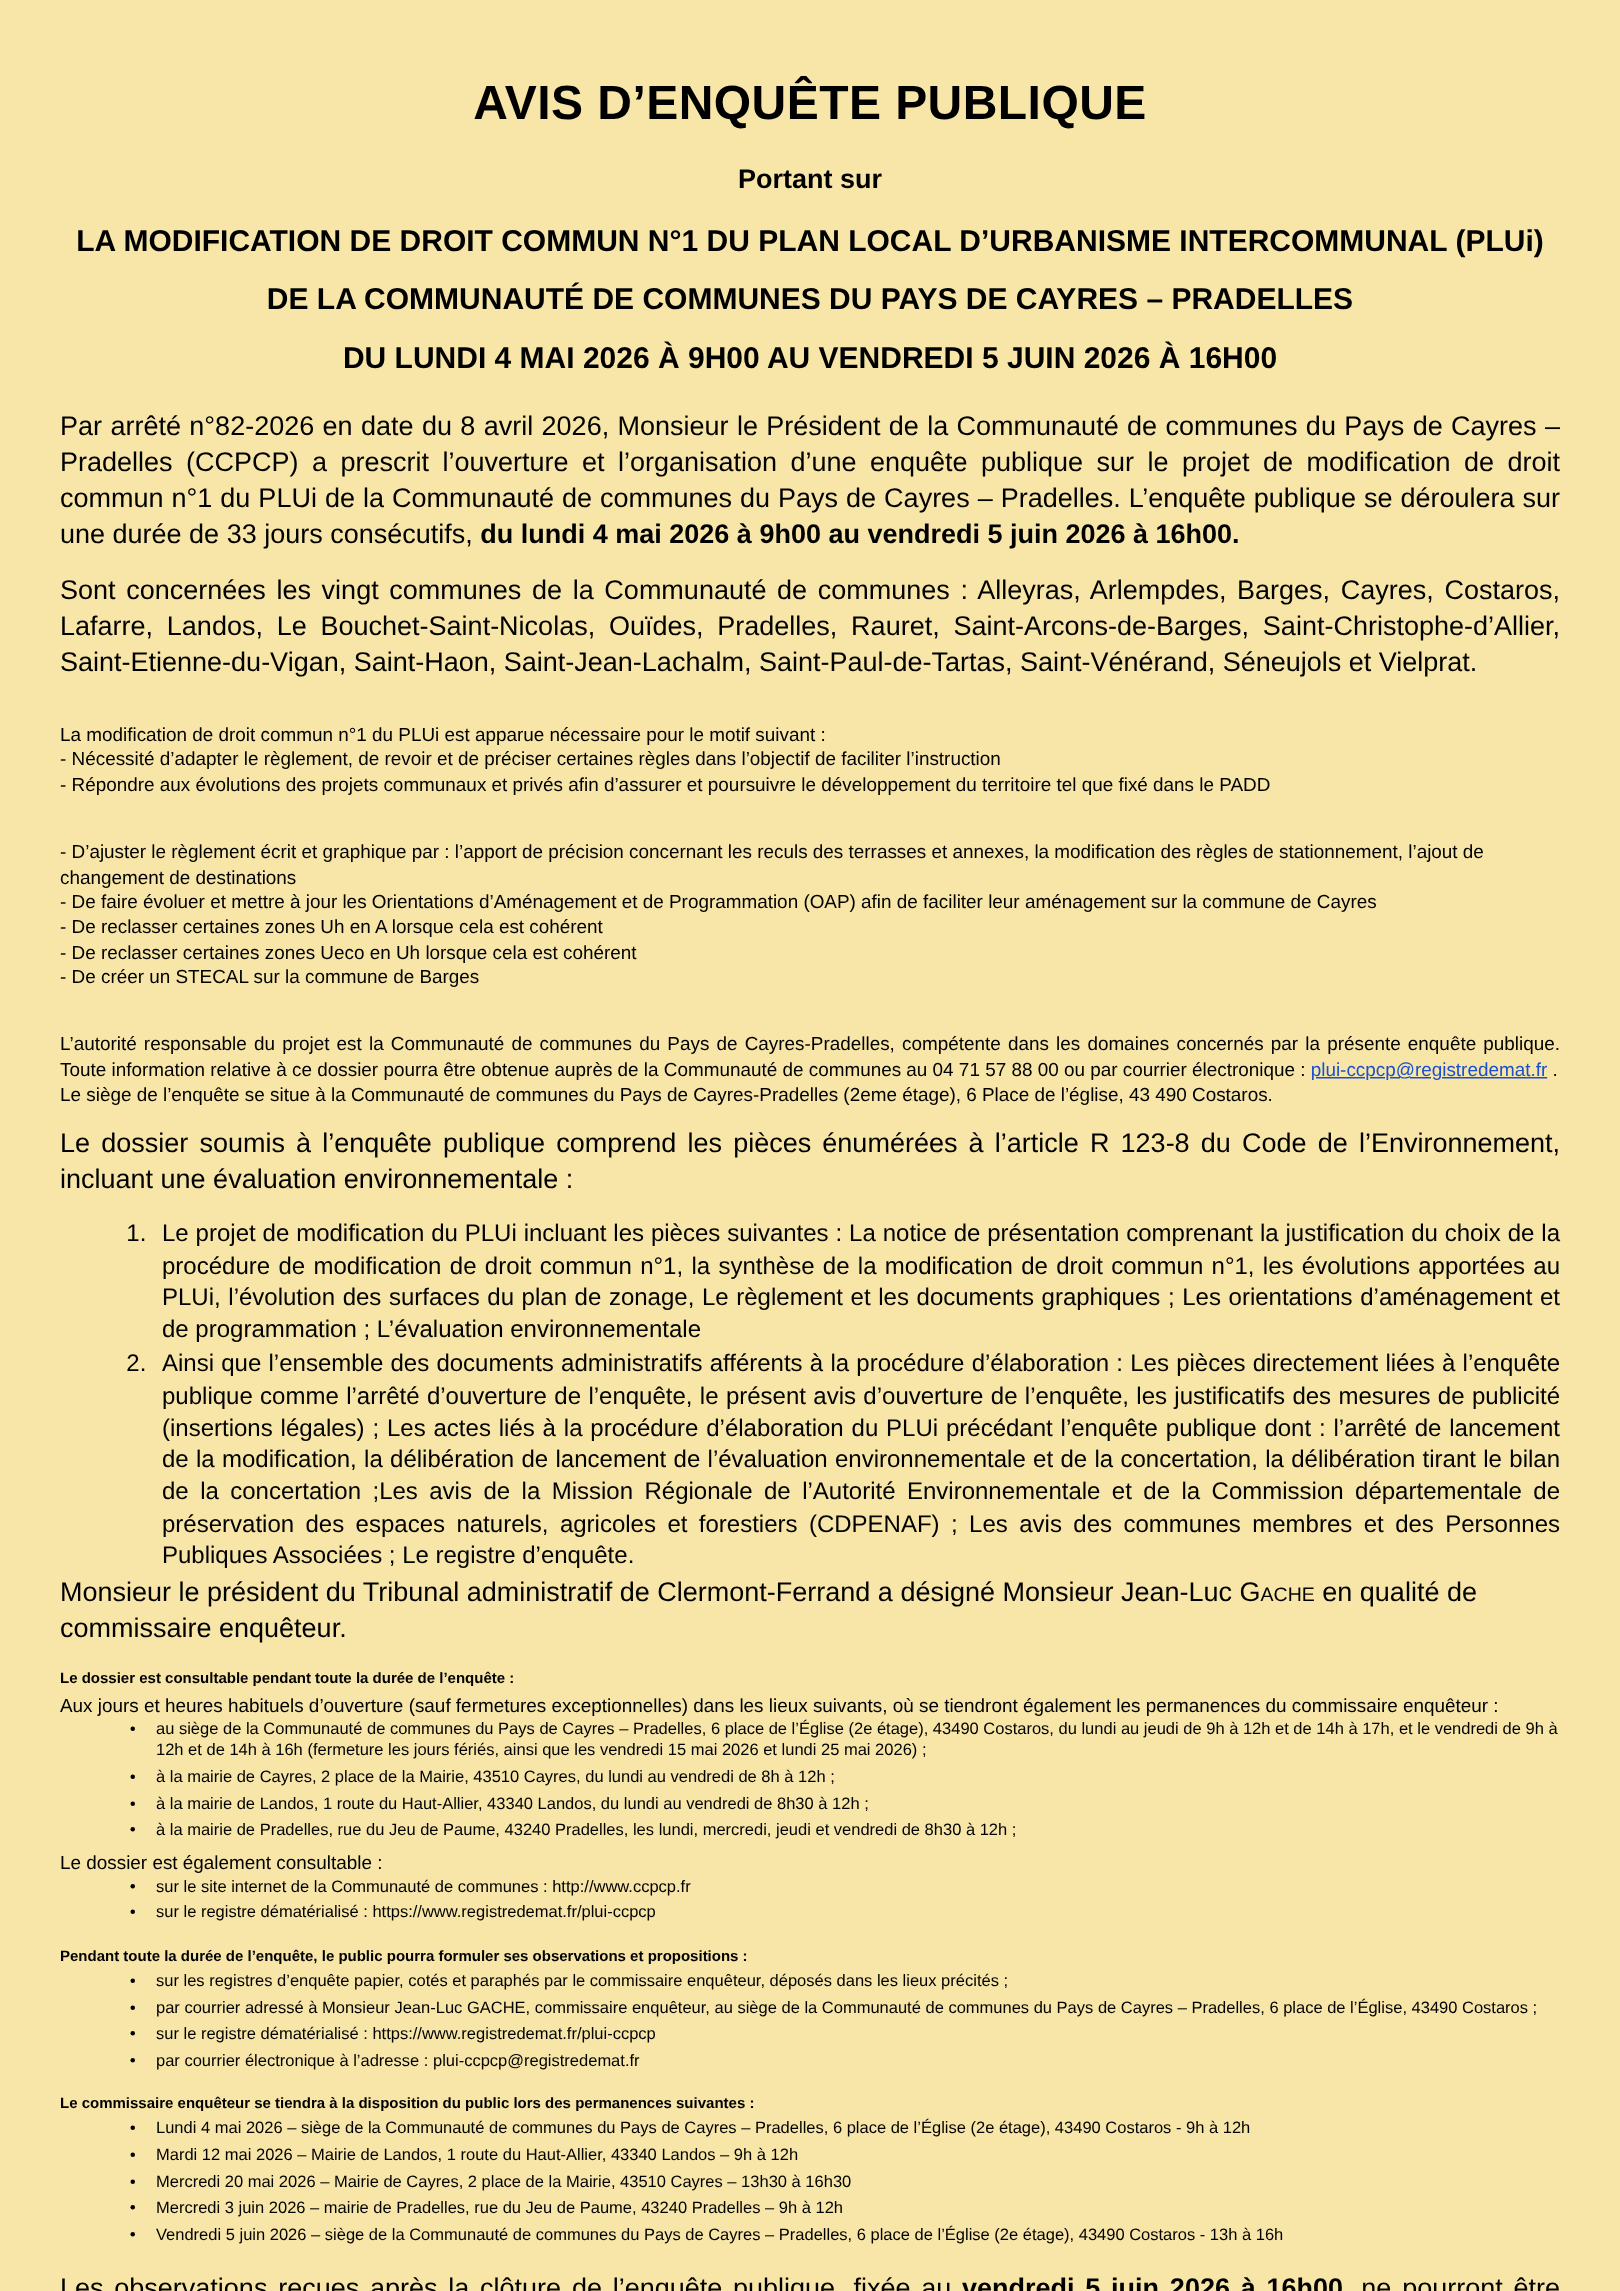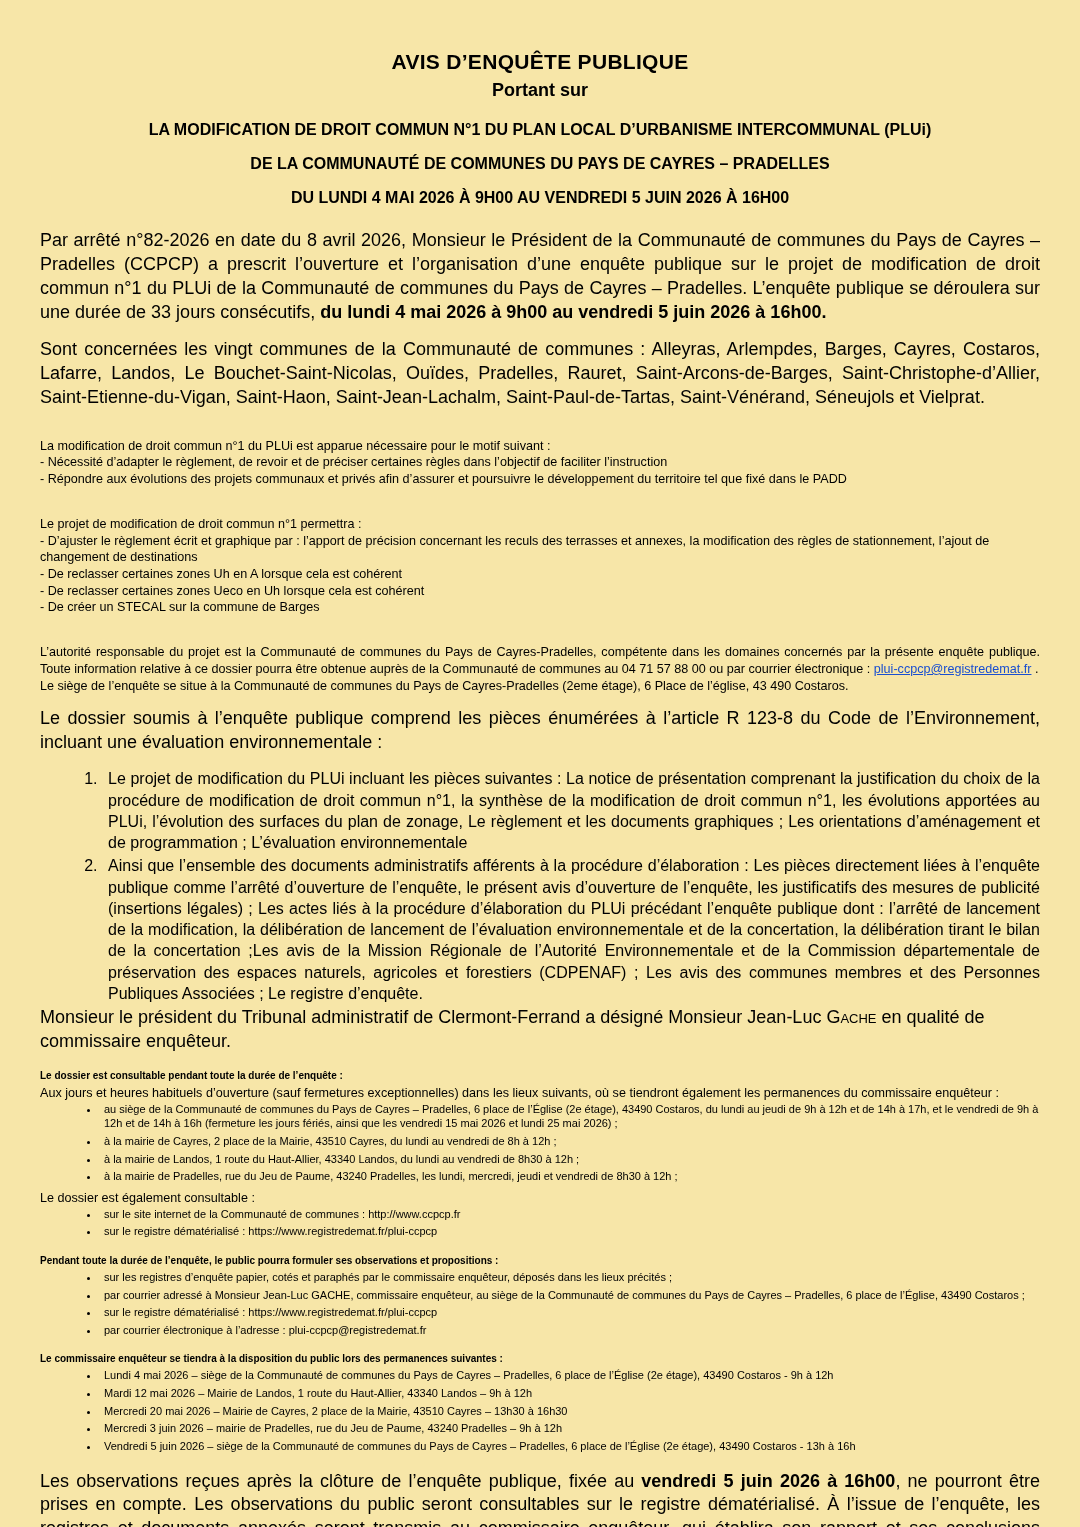--- a/index.html
+++ b/index.html
@@ -14,34 +14,34 @@
     color: #000;
   }
   .page {
     width: 1080px;
     box-sizing: border-box;
     padding: 40px 40px 30px 40px;
     background: #f7e6a8;
   }
   .title {
     text-align: center;
-    font-size: 21px;
+    font-size: 32px;
     font-weight: bold;
     letter-spacing: 0.3px;
-    margin: 10px 0 6px 0;
+    margin: 10px 0 22px 0;
   }
   .subtitle {
     text-align: center;
     font-size: 18px;
     font-weight: bold;
     margin: 0 0 20px 0;
   }
   .heading-line {
     text-align: center;
-    font-size: 16px;
+    font-size: 20px;
     font-weight: bold;
     margin: 0 0 16px 0;
   }
   .heading-line.last {
     margin-bottom: 22px;
   }
   p.para {
     font-size: 18px;
     line-height: 1.33;
     margin: 0 0 13px 0;
@@ -119,22 +119,22 @@
 
   <p class="para justify">Sont concernées les vingt communes de la Communauté de communes : Alleyras, Arlempdes, Barges, Cayres, Costaros, Lafarre, Landos, Le Bouchet-Saint-Nicolas, Ouïdes, Pradelles, Rauret, Saint-Arcons-de-Barges, Saint-Christophe-d’Allier, Saint-Etienne-du-Vigan, Saint-Haon, Saint-Jean-Lachalm, Saint-Paul-de-Tartas, Saint-Vénérand, Séneujols et Vielprat.</p>
 
   <div class="block">
     <p class="line">La modification de droit commun n°1 du PLUi est apparue nécessaire pour le motif suivant :</p>
     <p class="line">- Nécessité d’adapter le règlement, de revoir et de préciser certaines règles dans l’objectif de faciliter l’instruction</p>
     <p class="line">- Répondre aux évolutions des projets communaux et privés afin d’assurer et poursuivre le développement du territoire tel que fixé dans le PADD</p>
   </div>
 
   <div class="block">
-    <p class="line">Le projet de modification de droit commun n°1 permettra :</p>
     <p class="line">- D’ajuster le règlement écrit et graphique par : l’apport de précision concernant les reculs des terrasses et annexes, la modification des règles de stationnement, l’ajout de changement de destinations</p>
+    <p class="line">- De faire évoluer et mettre à jour les Orientations d’Aménagement et de Programmation (OAP) afin de faciliter leur aménagement sur la commune de Cayres</p>
     <p class="line">- De reclasser certaines zones Uh en A lorsque cela est cohérent</p>
     <p class="line">- De reclasser certaines zones Ueco en Uh lorsque cela est cohérent</p>
     <p class="line">- De créer un STECAL sur la commune de Barges</p>
   </div>
 
   <div class="block">
     <p class="line" style="text-align: justify;"><span>L’autorité responsable du projet est la Communauté de communes du Pays de Cayres-Pradelles, compétente dans les domaines concernés par la présente enquête publique. Toute information relative à ce dossier pourra être obtenue auprès de la Communauté de communes au 04 71 57 88 00 ou par courrier électronique : </span><a class="link" href="#">plui-ccpcp@registredemat.fr</a><span> .</span></p>
     <p class="line">Le siège de l’enquête se situe à la Communauté de communes du Pays de Cayres-Pradelles (2eme étage), 6 Place de l’église, 43 490 Costaros.</p>
   </div>
 

